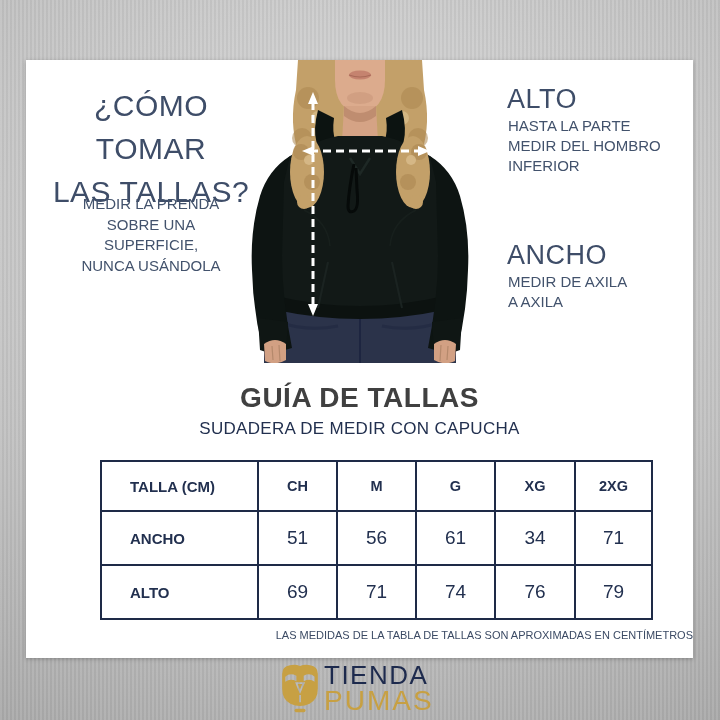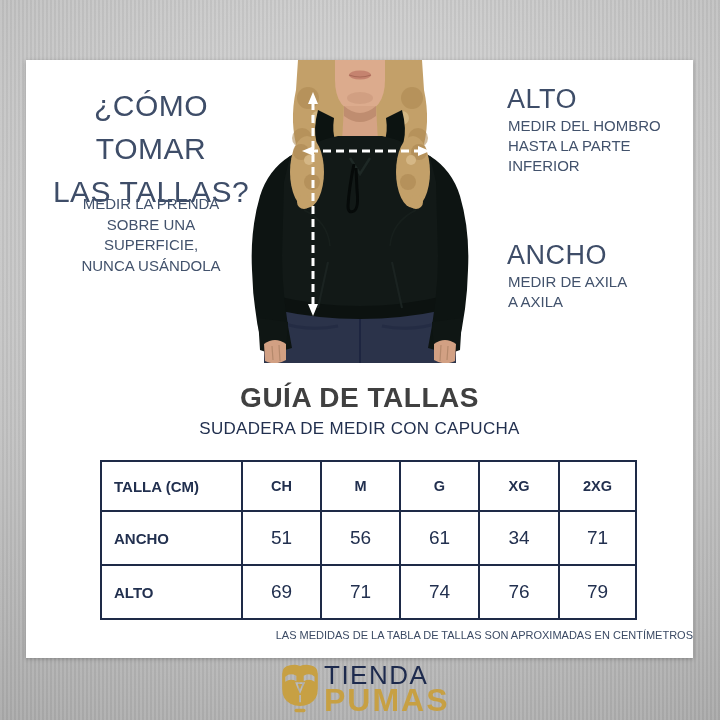--- a/index.html
+++ b/index.html
@@ -31,29 +31,29 @@
   .ancho-desc{left:482px;top:212px;width:160px;}
   .guia-title{left:0;top:322px;width:100%;text-align:center;font-size:28px;font-weight:bold;letter-spacing:0.5px;color:#404040;}
   .guia-subtitle{left:0;top:359px;width:100%;text-align:center;font-size:17px;color:#22304f;letter-spacing:0.3px;}
   .size-table-wrap{left:74px;top:400px;}
   table.size-table{border-collapse:collapse;table-layout:fixed;}
   table.size-table td,table.size-table th{
     border:2px solid #1e2a47;color:#22304f;background:#fff;
     text-align:center;vertical-align:middle;padding:0;
   }
   table.size-table th{font-size:14.5px;font-weight:bold;height:48px;}
-  table.size-table th.rowhead, table.size-table td.rowhead{text-align:left;padding-left:12px;font-weight:bold;font-size:15px;}
+  table.size-table th.rowhead, table.size-table td.rowhead{text-align:left;padding-left:28px;font-weight:bold;font-size:15px;}
   table.size-table td{font-size:19px;font-weight:normal;height:52px;}
   .c0{width:127px;} .c1{width:77px;} .c2{width:77px;} .c3{width:77px;} .c4{width:78px;} .c5{width:75px;}
   .footnote{left:0;top:569px;width:100%;text-align:right;font-size:11px;font-weight:300;color:#3b4a64;}
   .model-box{left:212px;top:0;width:240px;height:303px;}
   .brand-icon{left:277px;top:662px;width:46px;height:54px;}
   .brand-text{left:324px;top:662px;}
   .brand-line1{font-size:26px;line-height:26px;letter-spacing:1.5px;color:#1d2a4d;font-weight:normal;}
-  .brand-line2{font-size:32px;line-height:25px;letter-spacing:2px;color:#c7a043;font-weight:bold;}
+  .brand-line2{font-size:28px;line-height:25px;letter-spacing:2px;color:#c7a043;font-weight:normal;}
 </style>
 </head>
 <body>
 
 <div class="stage">
   <div class="card">
 
     <div class="abs left-title">
       <div>¿CÓMO TOMAR</div>
       <div>LAS TALLAS?</div>
@@ -148,22 +148,22 @@
       </g>
       <g>
         <line x1="72" y1="91" x2="184" y2="91" stroke="#ffffff" stroke-width="3" stroke-dasharray="8 5"></line>
         <path d="M64,91 L76,86 L76,96 Z" fill="#ffffff"></path>
         <path d="M192,91 L180,86 L180,96 Z" fill="#ffffff"></path>
       </g>
     </svg>
 
     <div class="abs meas-title alto-title">ALTO</div>
     <div class="abs meas-desc alto-desc">
+      <div>HASTA LA PARTE</div>
       <div>MEDIR DEL HOMBRO</div>
-      <div>HASTA LA PARTE</div>
       <div>INFERIOR</div>
     </div>
     <div class="abs meas-title ancho-title">ANCHO</div>
     <div class="abs meas-desc ancho-desc">
       <div>MEDIR DE AXILA</div>
       <div>A AXILA</div>
     </div>
 
     <div class="abs guia-title">GUÍA DE TALLAS</div>
     <div class="abs guia-subtitle">SUDADERA DE MEDIR CON CAPUCHA</div>

